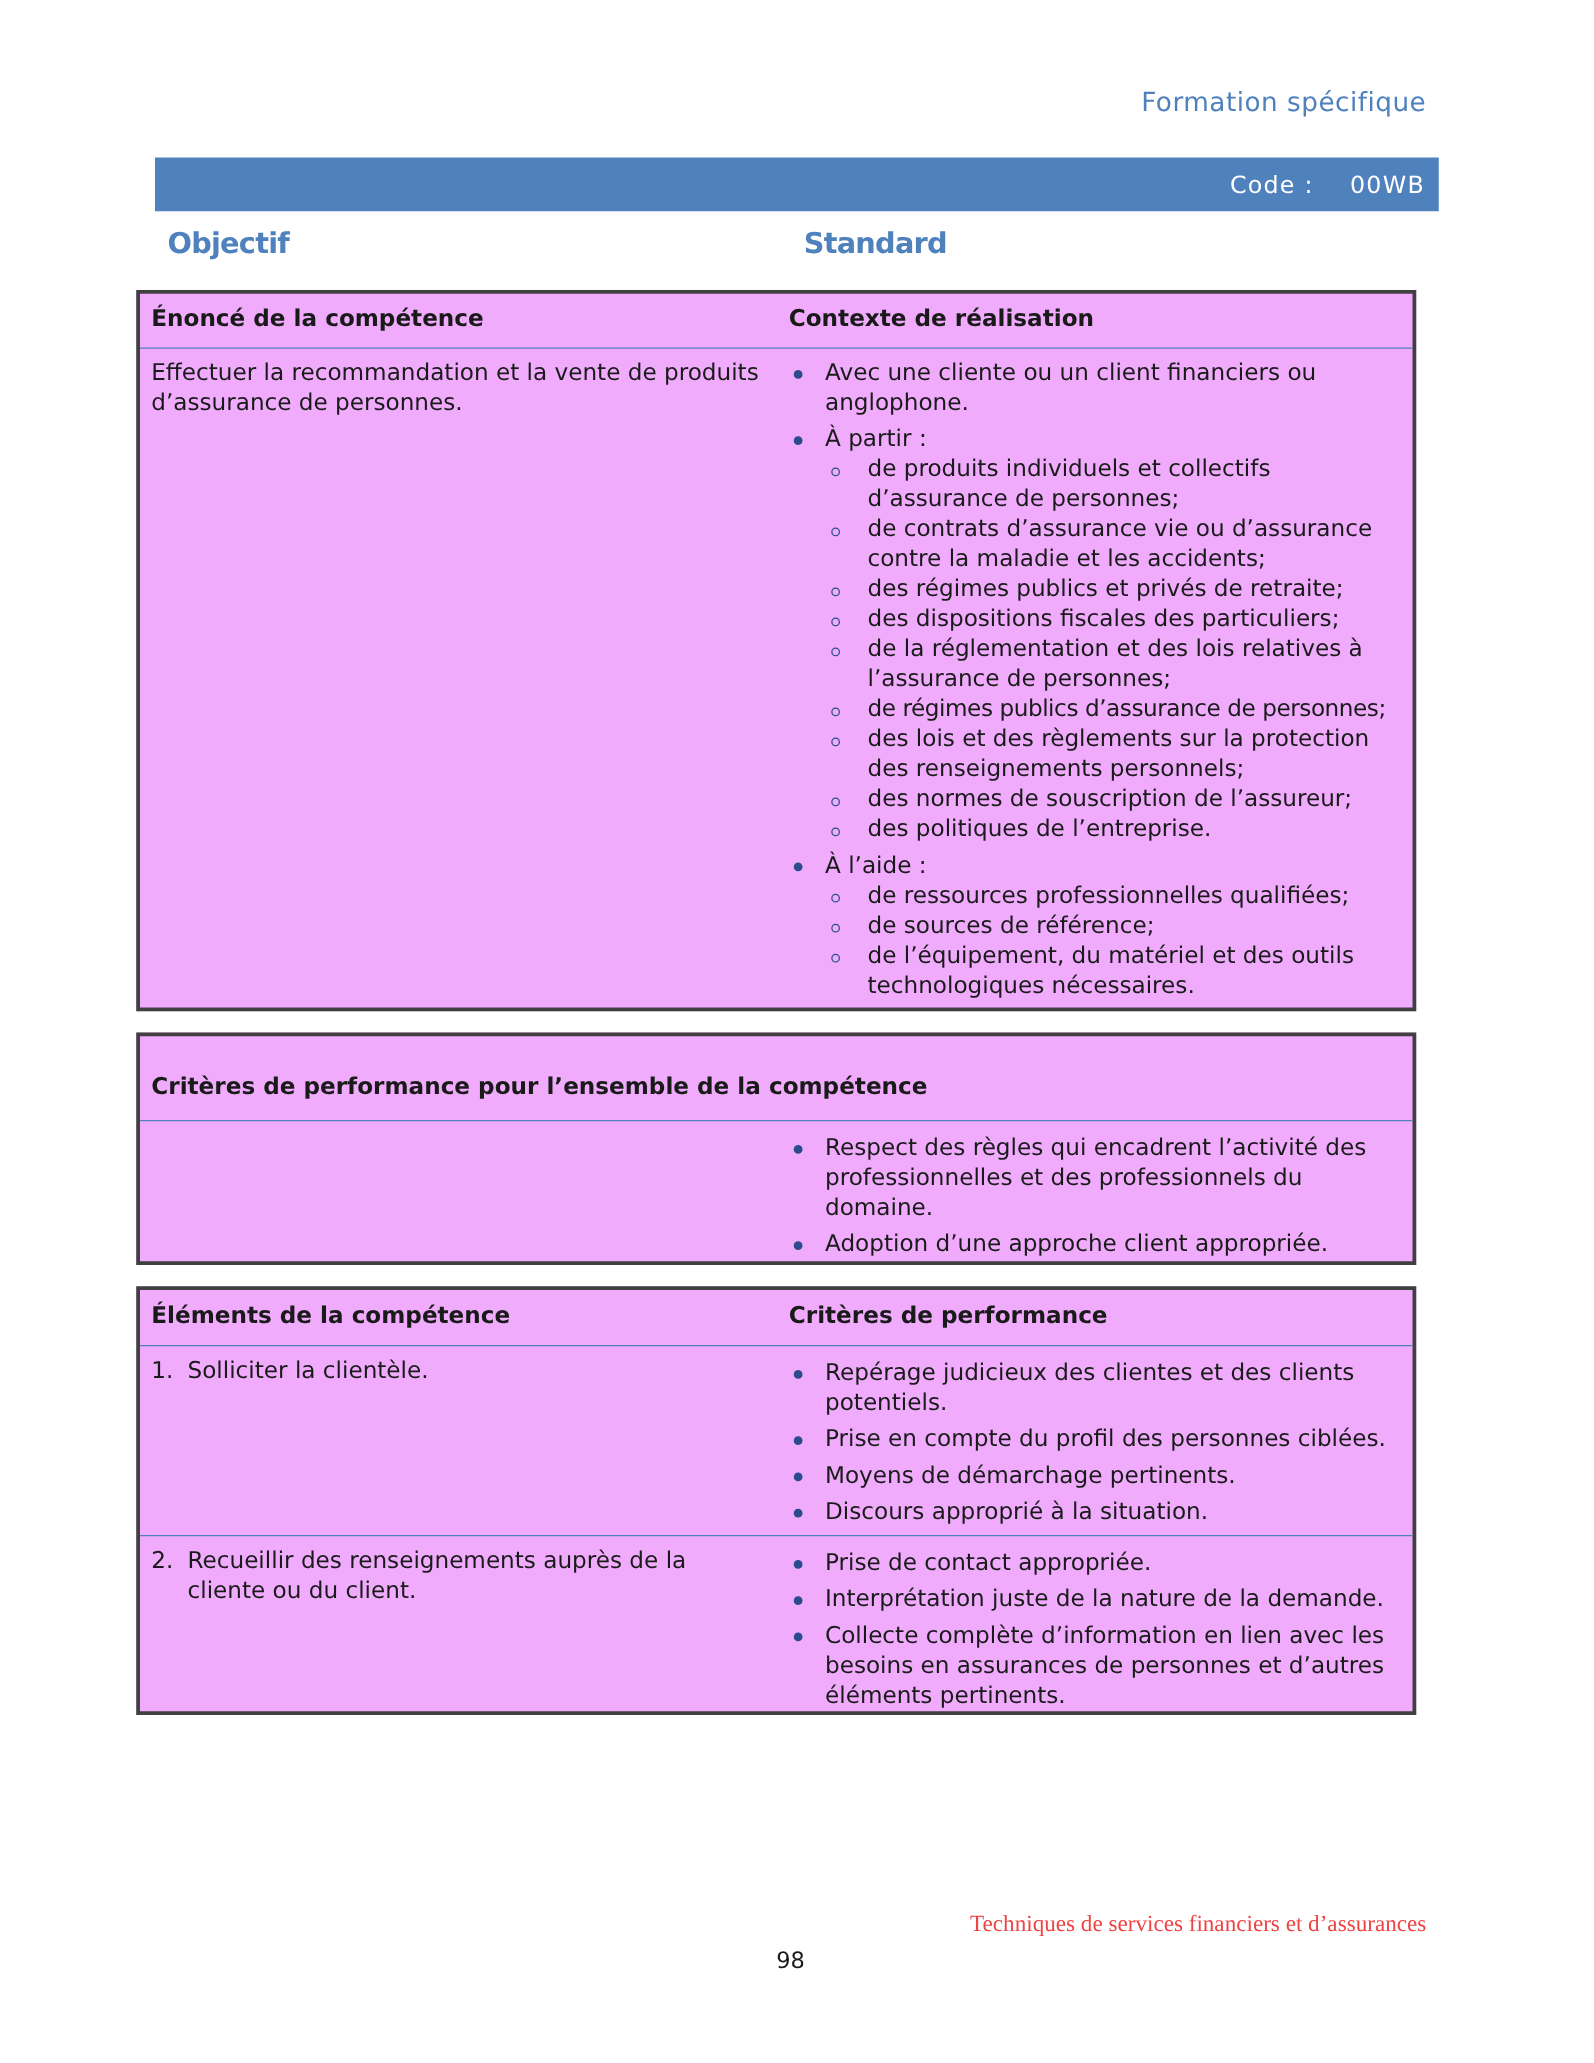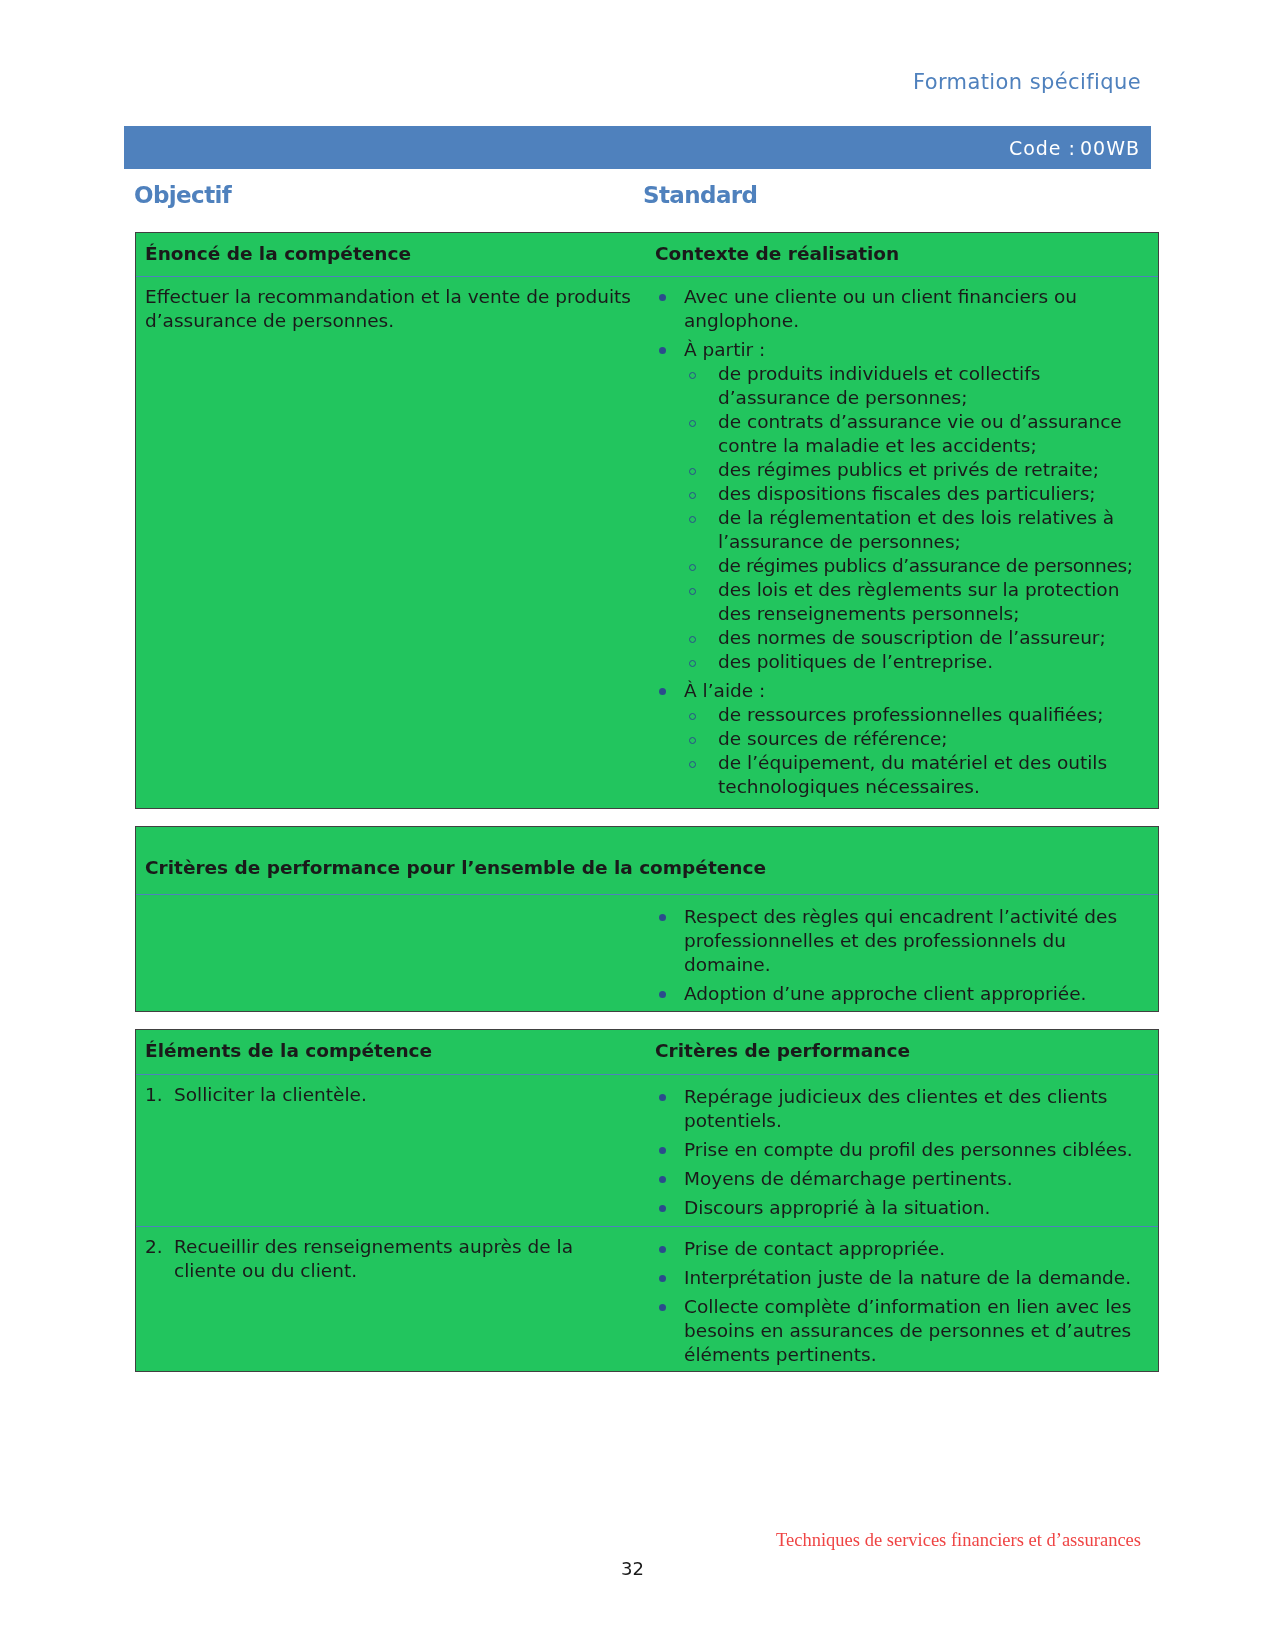--- a/index.html
+++ b/index.html
@@ -10,31 +10,31 @@
   .header-title {
     position: absolute; top: 70px; right: 134px;
     font-size: 21px; color: #4f81bd; letter-spacing: 0.4px;
   }
   .code-bar {
     position: absolute; left: 124px; top: 126px; width: 1027px; height: 43px;
     background: #4f81bd; color: #ffffff;
     display: flex; align-items: center; justify-content: flex-end;
     box-sizing: border-box; padding-right: 11px; font-size: 19px; letter-spacing: 1px;
   }
-  .code-bar .code-label { margin-right: 4px; }
+  .code-bar .code-label { margin-right: 29px; }
   .section-heads {
     position: absolute; top: 182px; left: 134px; width: 1010px; height: 36px;
     font-size: 23px; font-weight: bold; color: #4f81bd; letter-spacing: -0.6px;
   }
   .section-heads .objectif { position: absolute; left: 0; text-align: center; }
   .section-heads .standard { position: absolute; left: 509px; }
 
   .tbl {
-    position: absolute; left: 135px; width: 1024px;
-    border: 1px solid #404040; box-sizing: border-box; background: #22c55e;
+    position: absolute; left: 109px; width: 1024px;
+    border: 3px solid #404040; box-sizing: border-box; background: #f0abfc;
   }
   .row { display: flex; border-top: 1px solid #4f81bd; }
   .row:first-child { border-top: none; }
   .cell-left { width: 510px; box-sizing: border-box; padding: 8px 8px 6px 9px; }
   .cell-right { flex: 1; box-sizing: border-box; padding: 8px 8px 6px 9px; }
   .hdr { font-weight: bold; font-size: 18.5px; line-height: 24px; padding-top: 9px; padding-bottom: 10px; }
   .txt { font-size: 18.5px; line-height: 24px; }
 
   ul.b1 { list-style: none; margin: 0; padding: 0; }
   ul.b1 > li { position: relative; padding-left: 29px; font-size: 18.5px; line-height: 24px; margin-bottom: 5px; }
@@ -170,13 +170,13 @@
       <ul class="b1">
         <li><span class="dot"></span><span>Prise de contact appropriée.</span></li>
         <li><span class="dot"></span><span>Interprétation juste de la nature de la demande.</span></li>
         <li><span class="dot"></span><span>Collecte complète d’information en lien avec les besoins en assurances de personnes et d’autres éléments pertinents.</span></li>
       </ul>
     </div>
   </div>
 </div>
 
 <div class="footer-title">Techniques de services financiers et d’assurances</div>
-<div class="page-number">32</div>
+<div class="page-number">98</div>
 
 </body></html>

